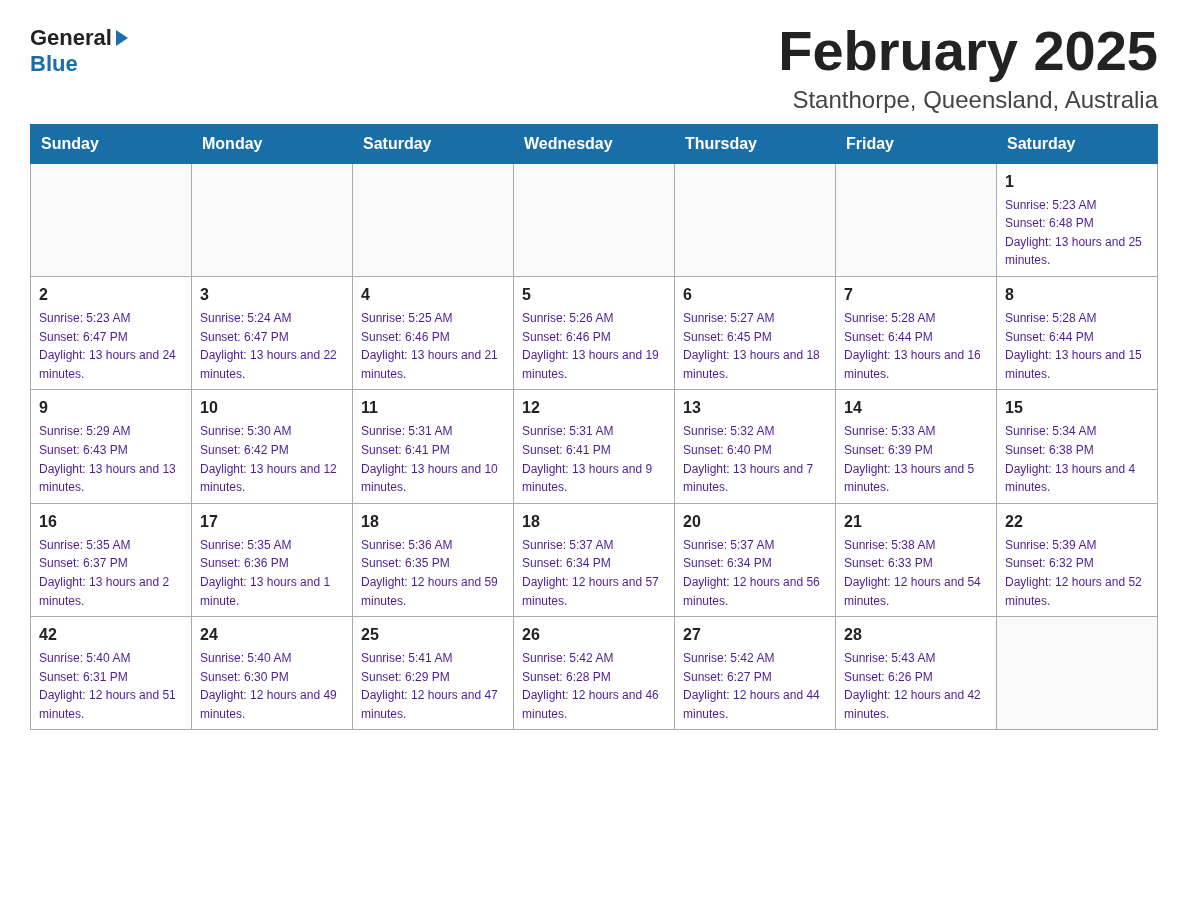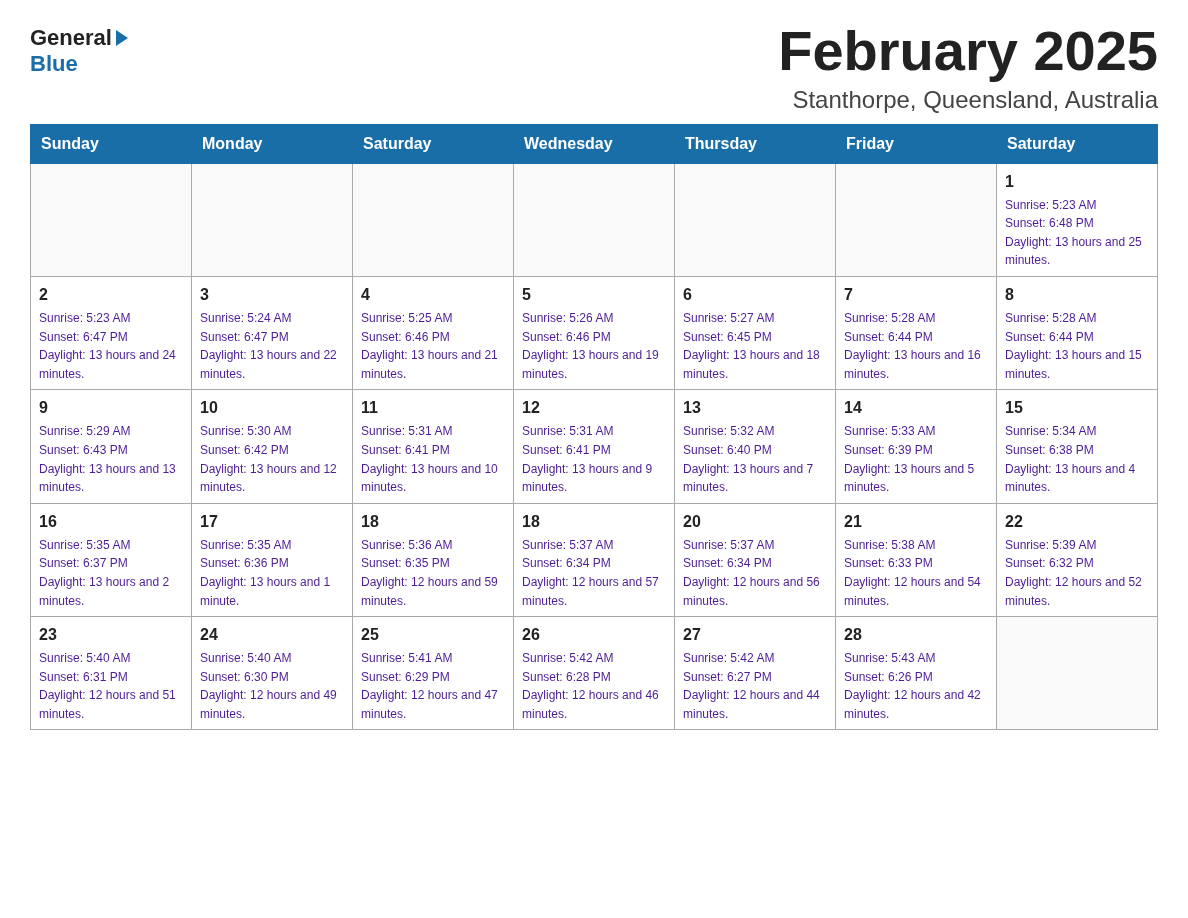--- a/index.html
+++ b/index.html
@@ -233,21 +233,21 @@
           <span class="day-number">21</span>
           <div class="day-info">Sunrise: 5:38 AM<br>Sunset: 6:33 PM<br>Daylight: 12 hours and 54 minutes.</div>
         </td>
         <td>
           <span class="day-number">22</span>
           <div class="day-info">Sunrise: 5:39 AM<br>Sunset: 6:32 PM<br>Daylight: 12 hours and 52 minutes.</div>
         </td>
       </tr>
       <tr class="week-row">
         <td>
-          <span class="day-number">23</span>
+          <span class="day-number">42</span>
           <div class="day-info">Sunrise: 5:40 AM<br>Sunset: 6:31 PM<br>Daylight: 12 hours and 51 minutes.</div>
         </td>
         <td>
           <span class="day-number">24</span>
           <div class="day-info">Sunrise: 5:40 AM<br>Sunset: 6:30 PM<br>Daylight: 12 hours and 49 minutes.</div>
         </td>
         <td>
           <span class="day-number">25</span>
           <div class="day-info">Sunrise: 5:41 AM<br>Sunset: 6:29 PM<br>Daylight: 12 hours and 47 minutes.</div>
         </td>

